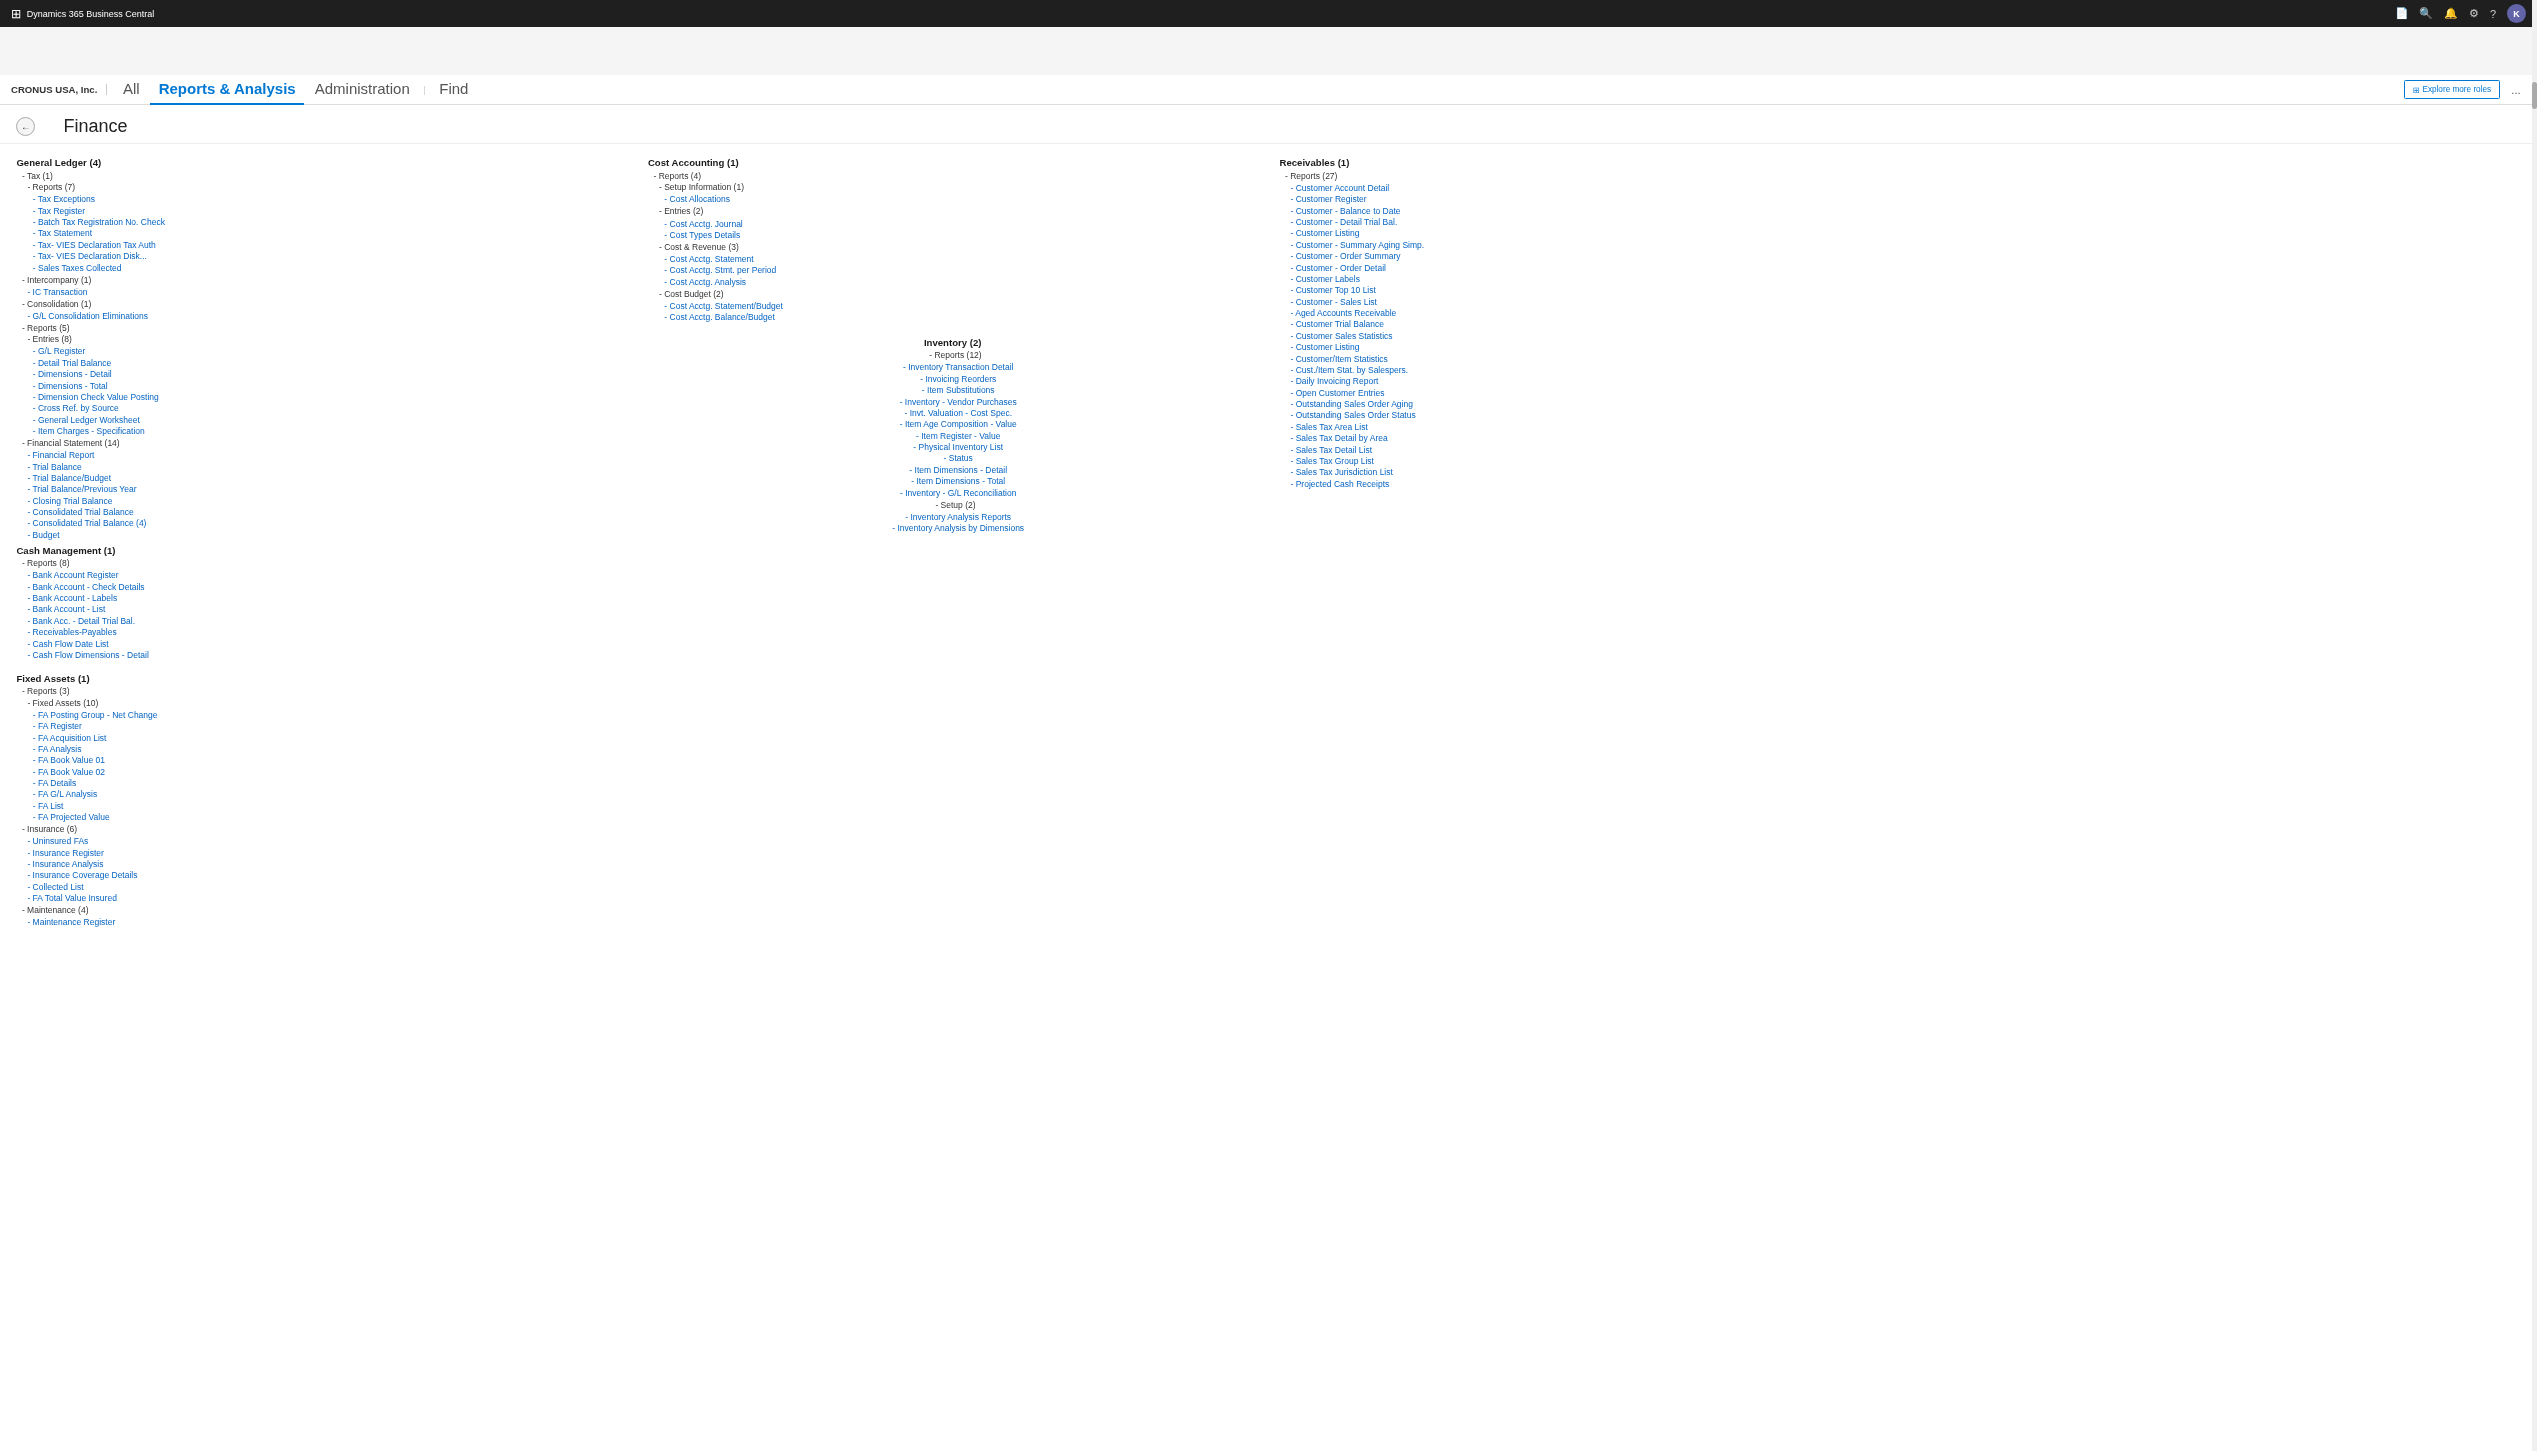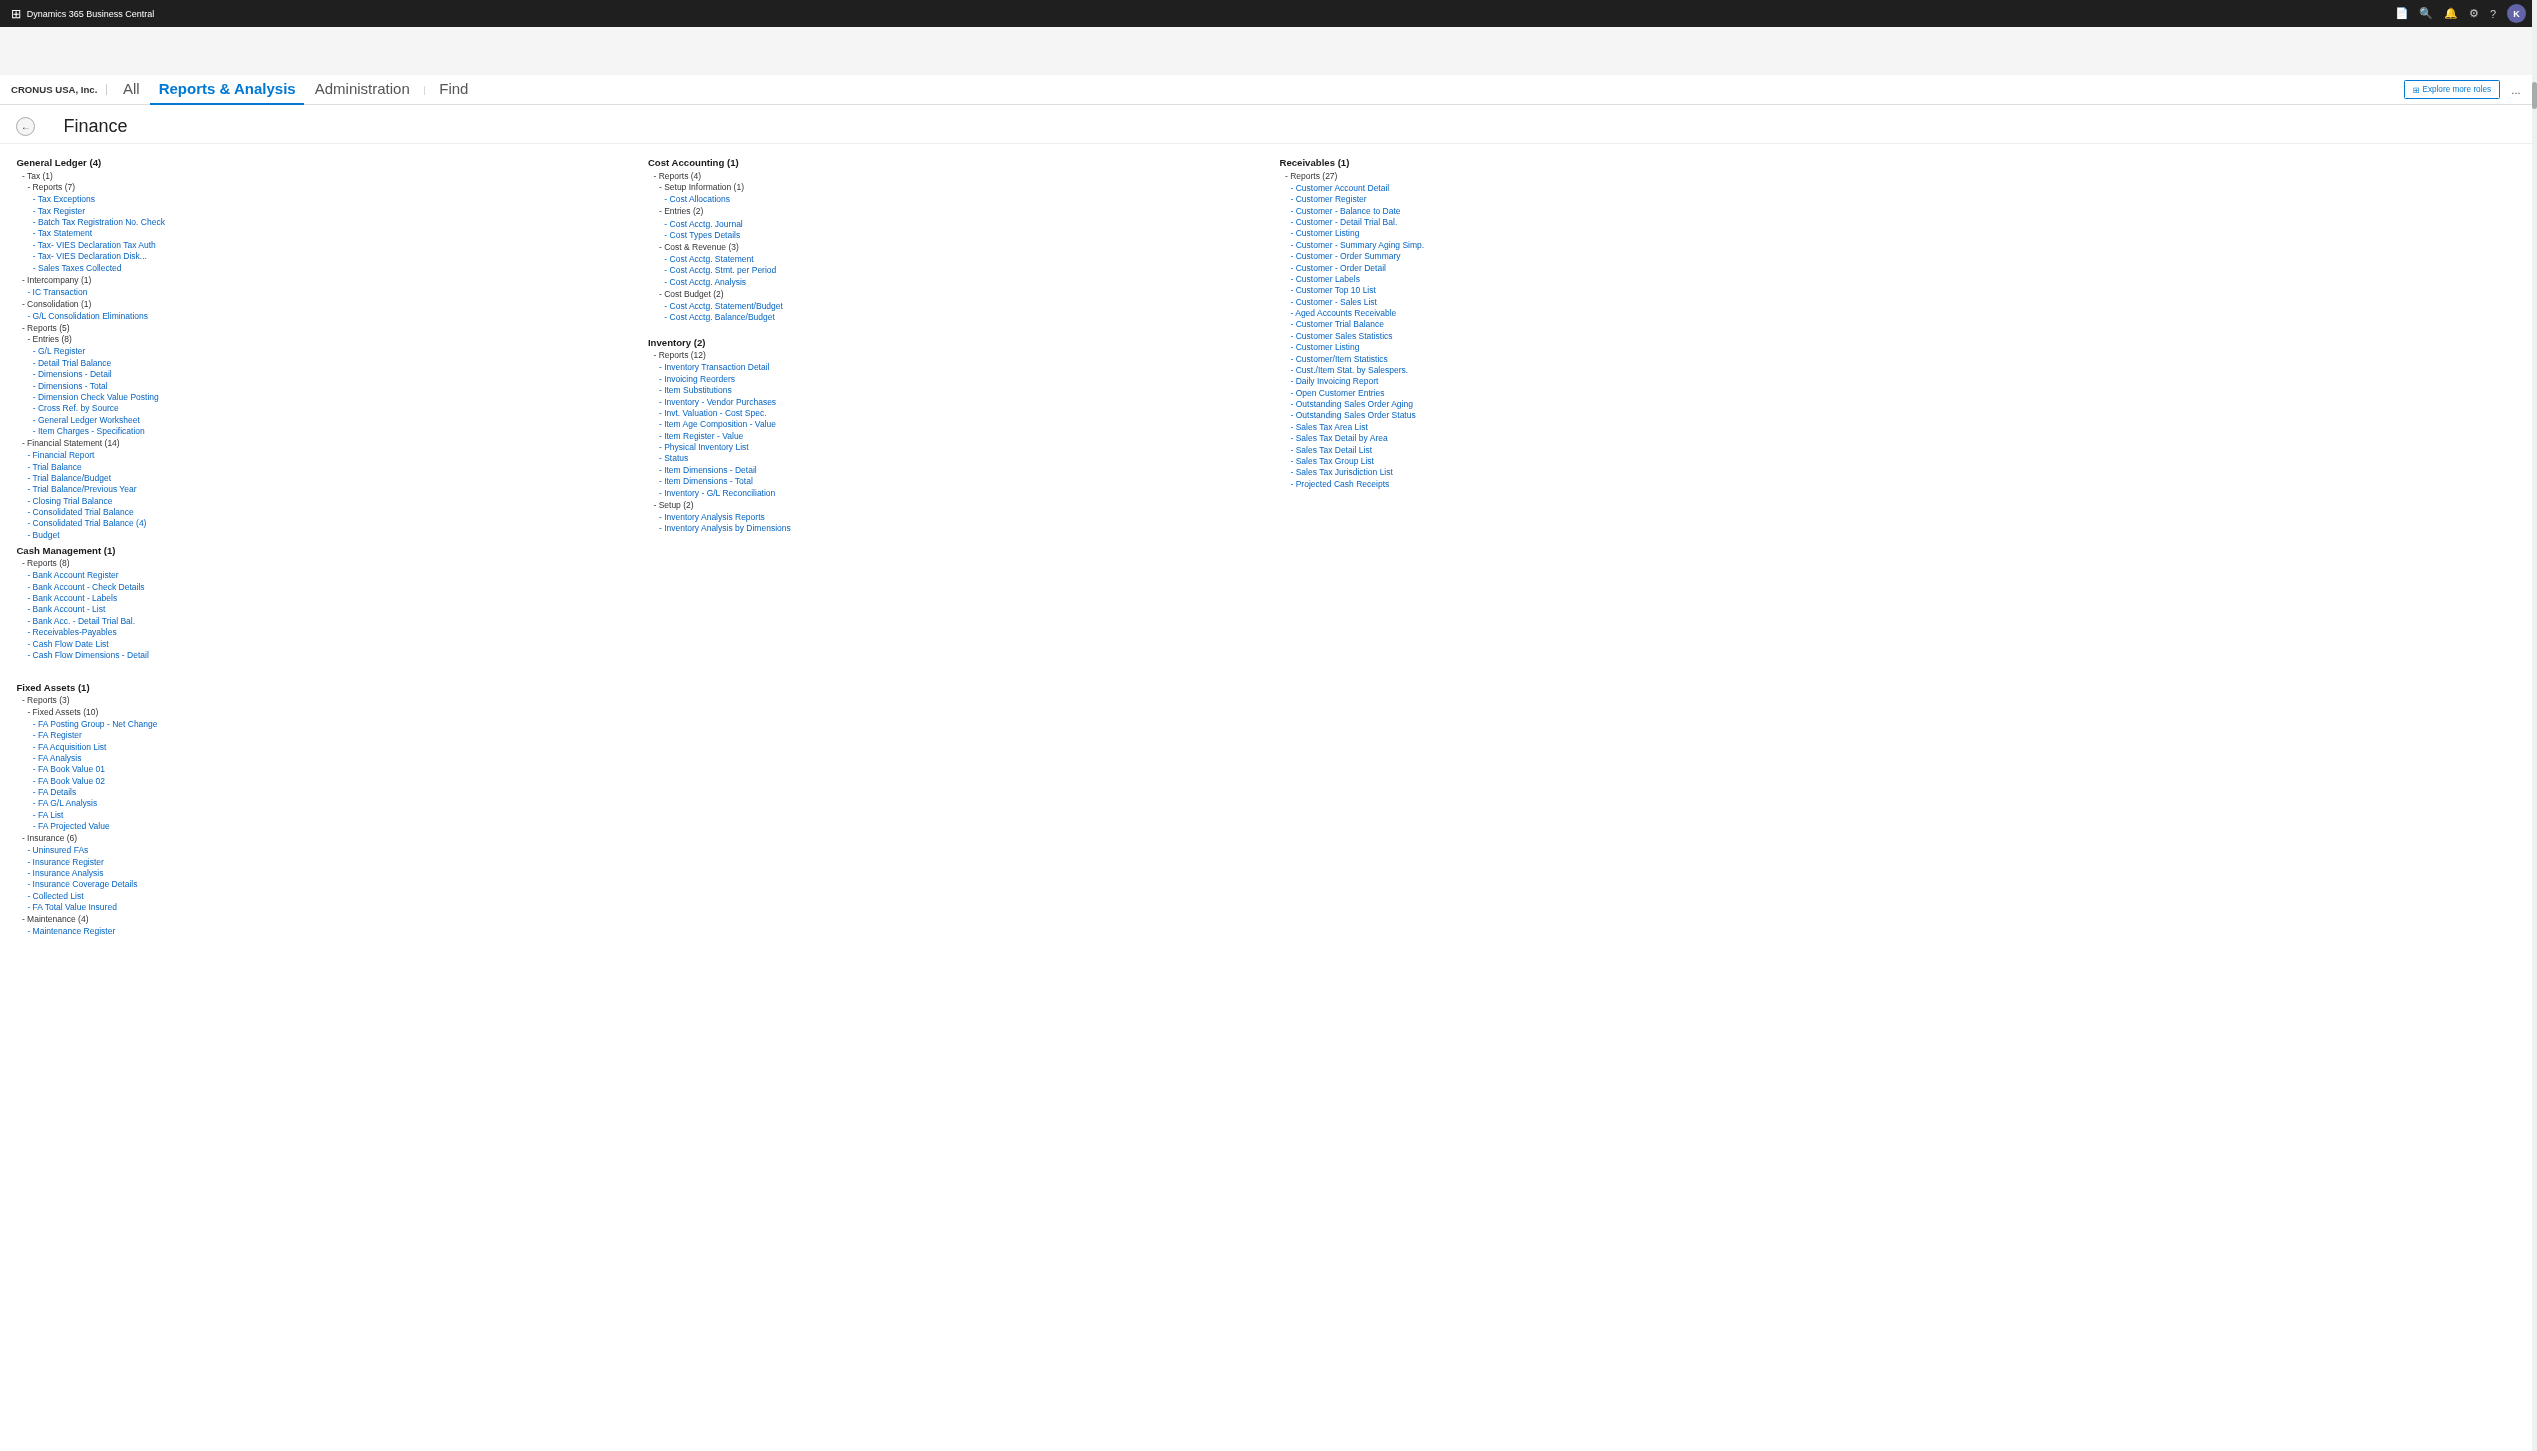--- a/index.html
+++ b/index.html
@@ -210,21 +210,21 @@
       <a class="link-item indent2">- Bank Account Register</a>
       <a class="link-item indent2">- Bank Account - Check Details</a>
       <a class="link-item indent2">- Bank Account - Labels</a>
       <a class="link-item indent2">- Bank Account - List</a>
       <a class="link-item indent2">- Bank Acc. - Detail Trial Bal.</a>
       <a class="link-item indent2">- Receivables-Payables</a>
       <a class="link-item indent2">- Cash Flow Date List</a>
       <a class="link-item indent2">- Cash Flow Dimensions - Detail</a>
     </div>
 
-    <div style="margin-top:21px;">
+    <div style="margin-top:12px;">
       <div class="section-header">Fixed Assets (1)</div>
       <div class="indent1 group-label">- Reports (3)</div>
       <div class="indent2 group-label">- Fixed Assets (10)</div>
       <a class="link-item indent3">- FA Posting Group - Net Change</a>
       <a class="link-item indent3">- FA Register</a>
       <a class="link-item indent3">- FA Acquisition List</a>
       <a class="link-item indent3">- FA Analysis</a>
       <a class="link-item indent3">- FA Book Value 01</a>
       <a class="link-item indent3">- FA Book Value 02</a>
       <a class="link-item indent3">- FA Details</a>
@@ -257,21 +257,21 @@
       <a class="link-item indent3">- Cost Types Details</a>
       <div class="indent2 group-label">- Cost &amp; Revenue (3)</div>
       <a class="link-item indent3">- Cost Acctg. Statement</a>
       <a class="link-item indent3">- Cost Acctg. Stmt. per Period</a>
       <a class="link-item indent3">- Cost Acctg. Analysis</a>
       <div class="indent2 group-label">- Cost Budget (2)</div>
       <a class="link-item indent3">- Cost Acctg. Statement/Budget</a>
       <a class="link-item indent3">- Cost Acctg. Balance/Budget</a>
     </div>
 
-    <div style="margin-top:13.7px;">
+    <div style="margin-top:13.7px;text-align:center;">
       <div class="section-header">Inventory (2)</div>
       <div class="indent1 group-label">- Reports (12)</div>
       <a class="link-item indent2">- Inventory Transaction Detail</a>
       <a class="link-item indent2">- Invoicing Reorders</a>
       <a class="link-item indent2">- Item Substitutions</a>
       <a class="link-item indent2">- Inventory - Vendor Purchases</a>
       <a class="link-item indent2">- Invt. Valuation - Cost Spec.</a>
       <a class="link-item indent2">- Item Age Composition - Value</a>
       <a class="link-item indent2">- Item Register - Value</a>
       <a class="link-item indent2">- Physical Inventory List</a>

